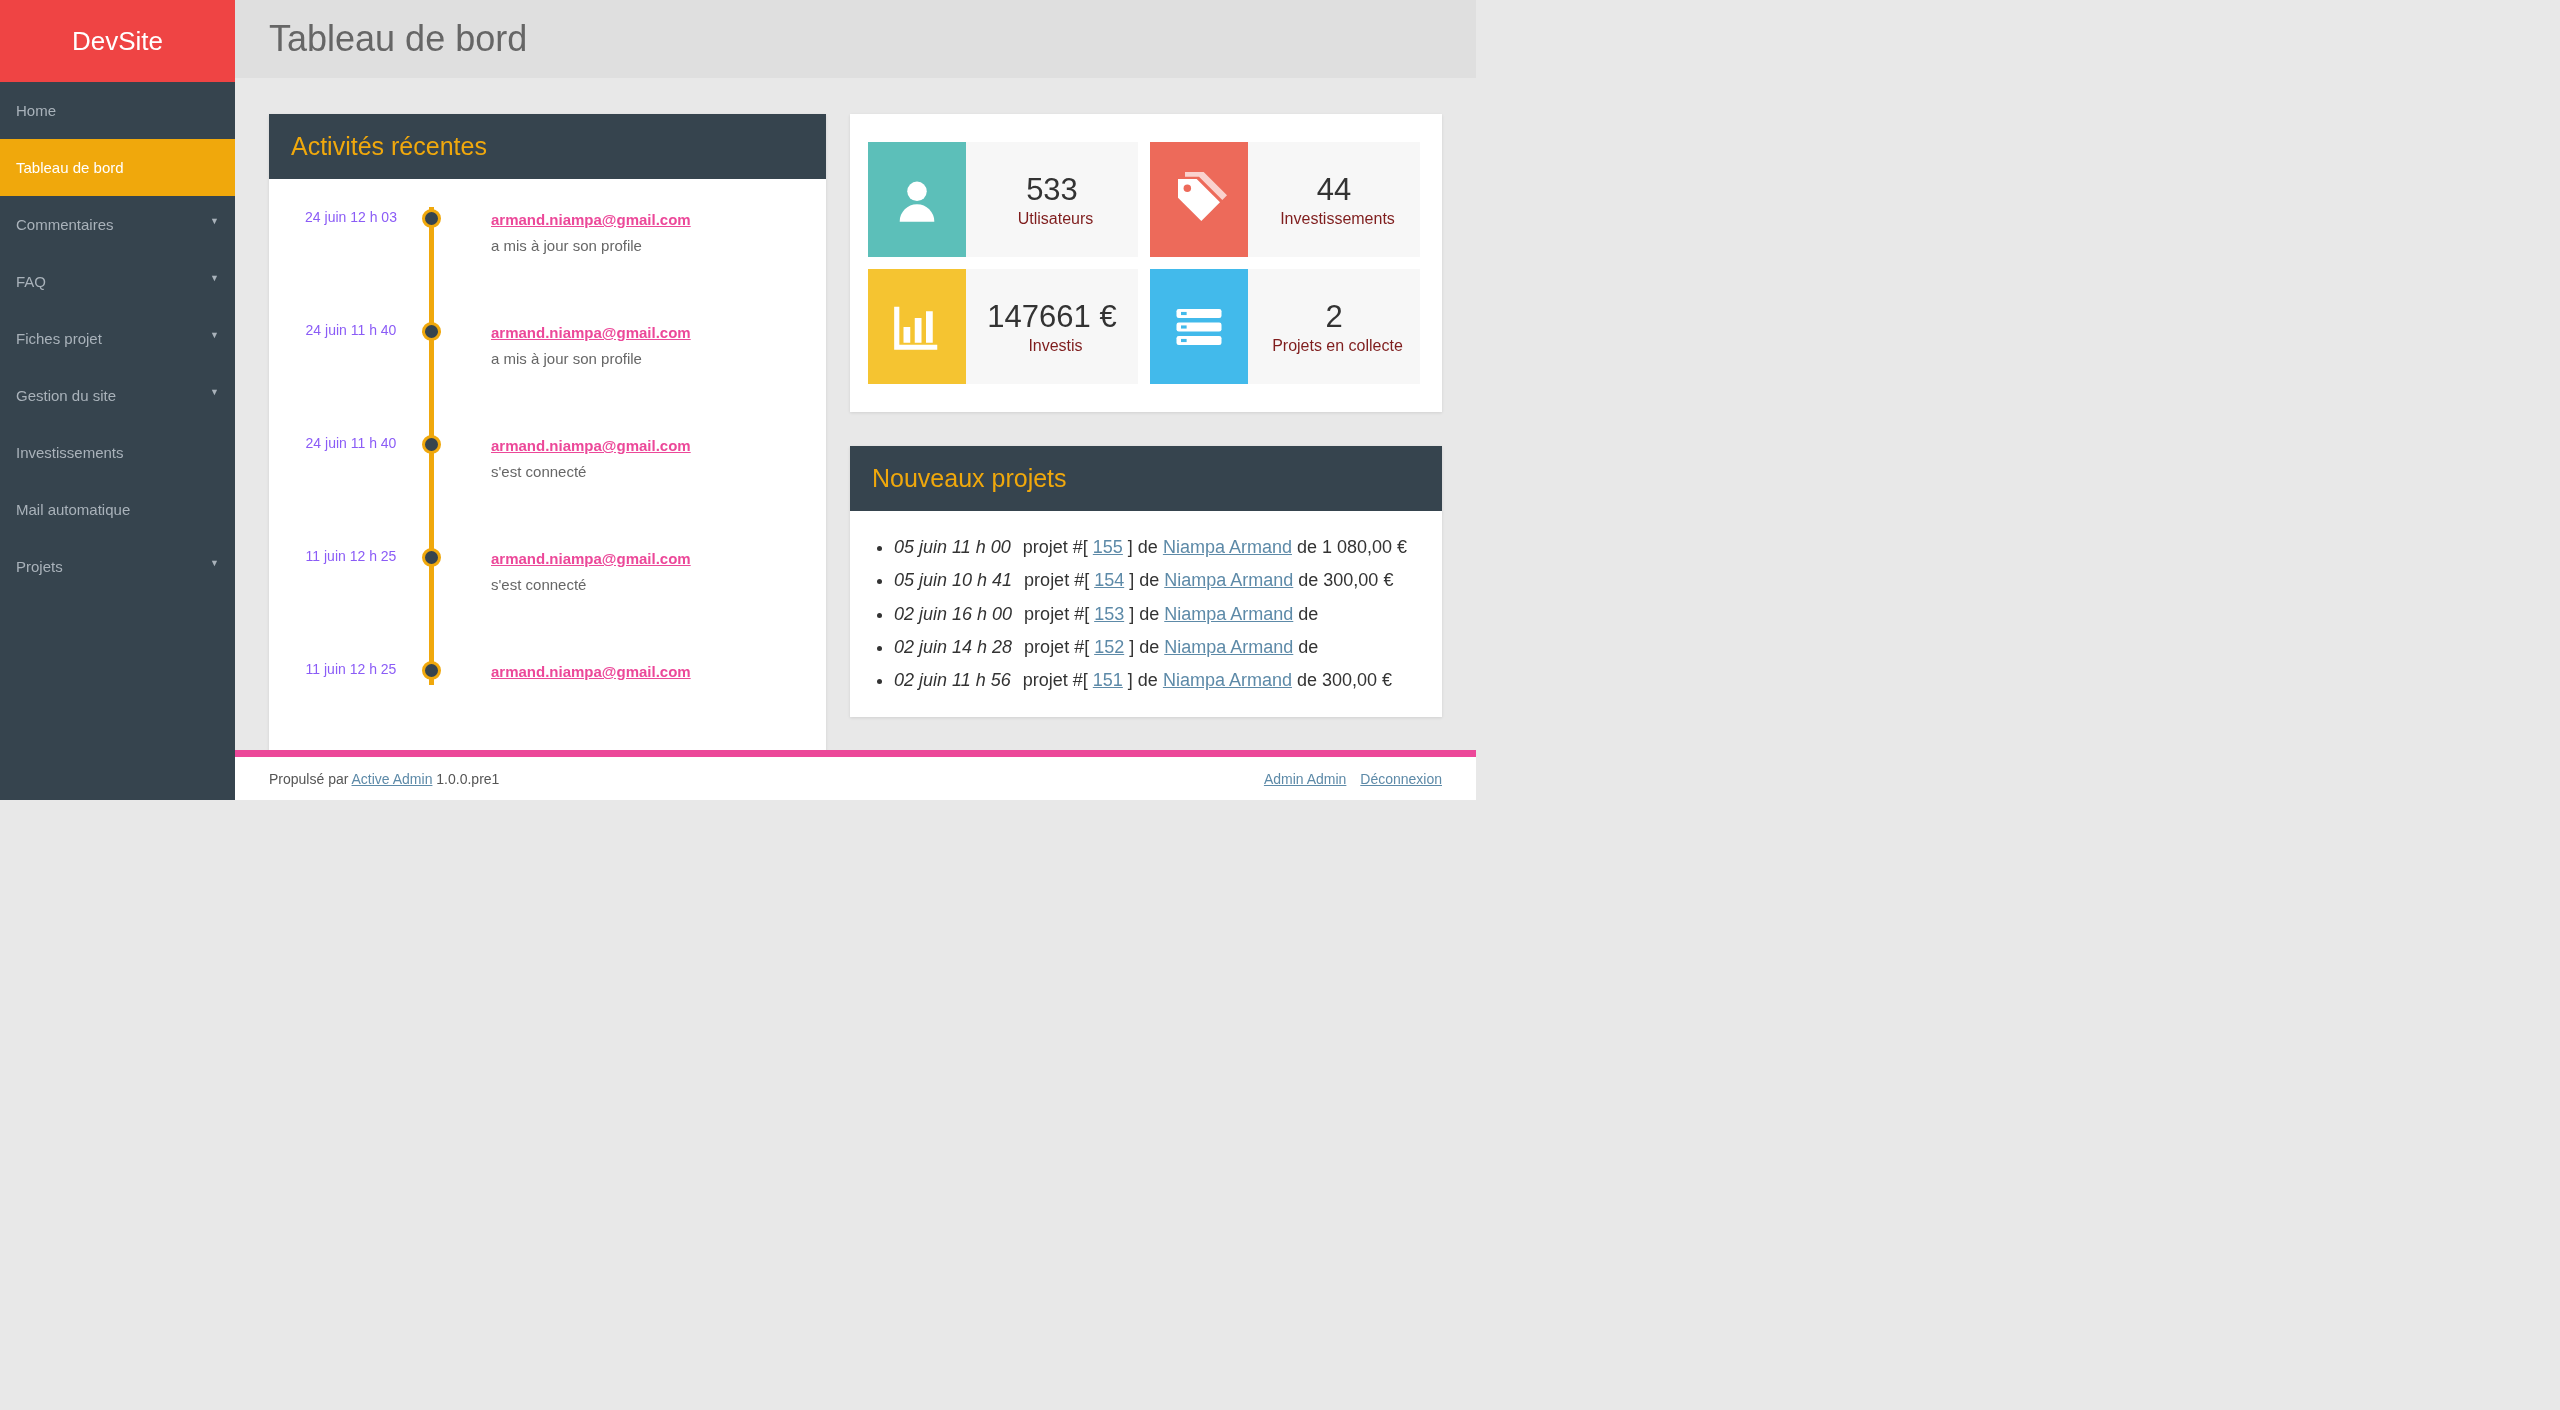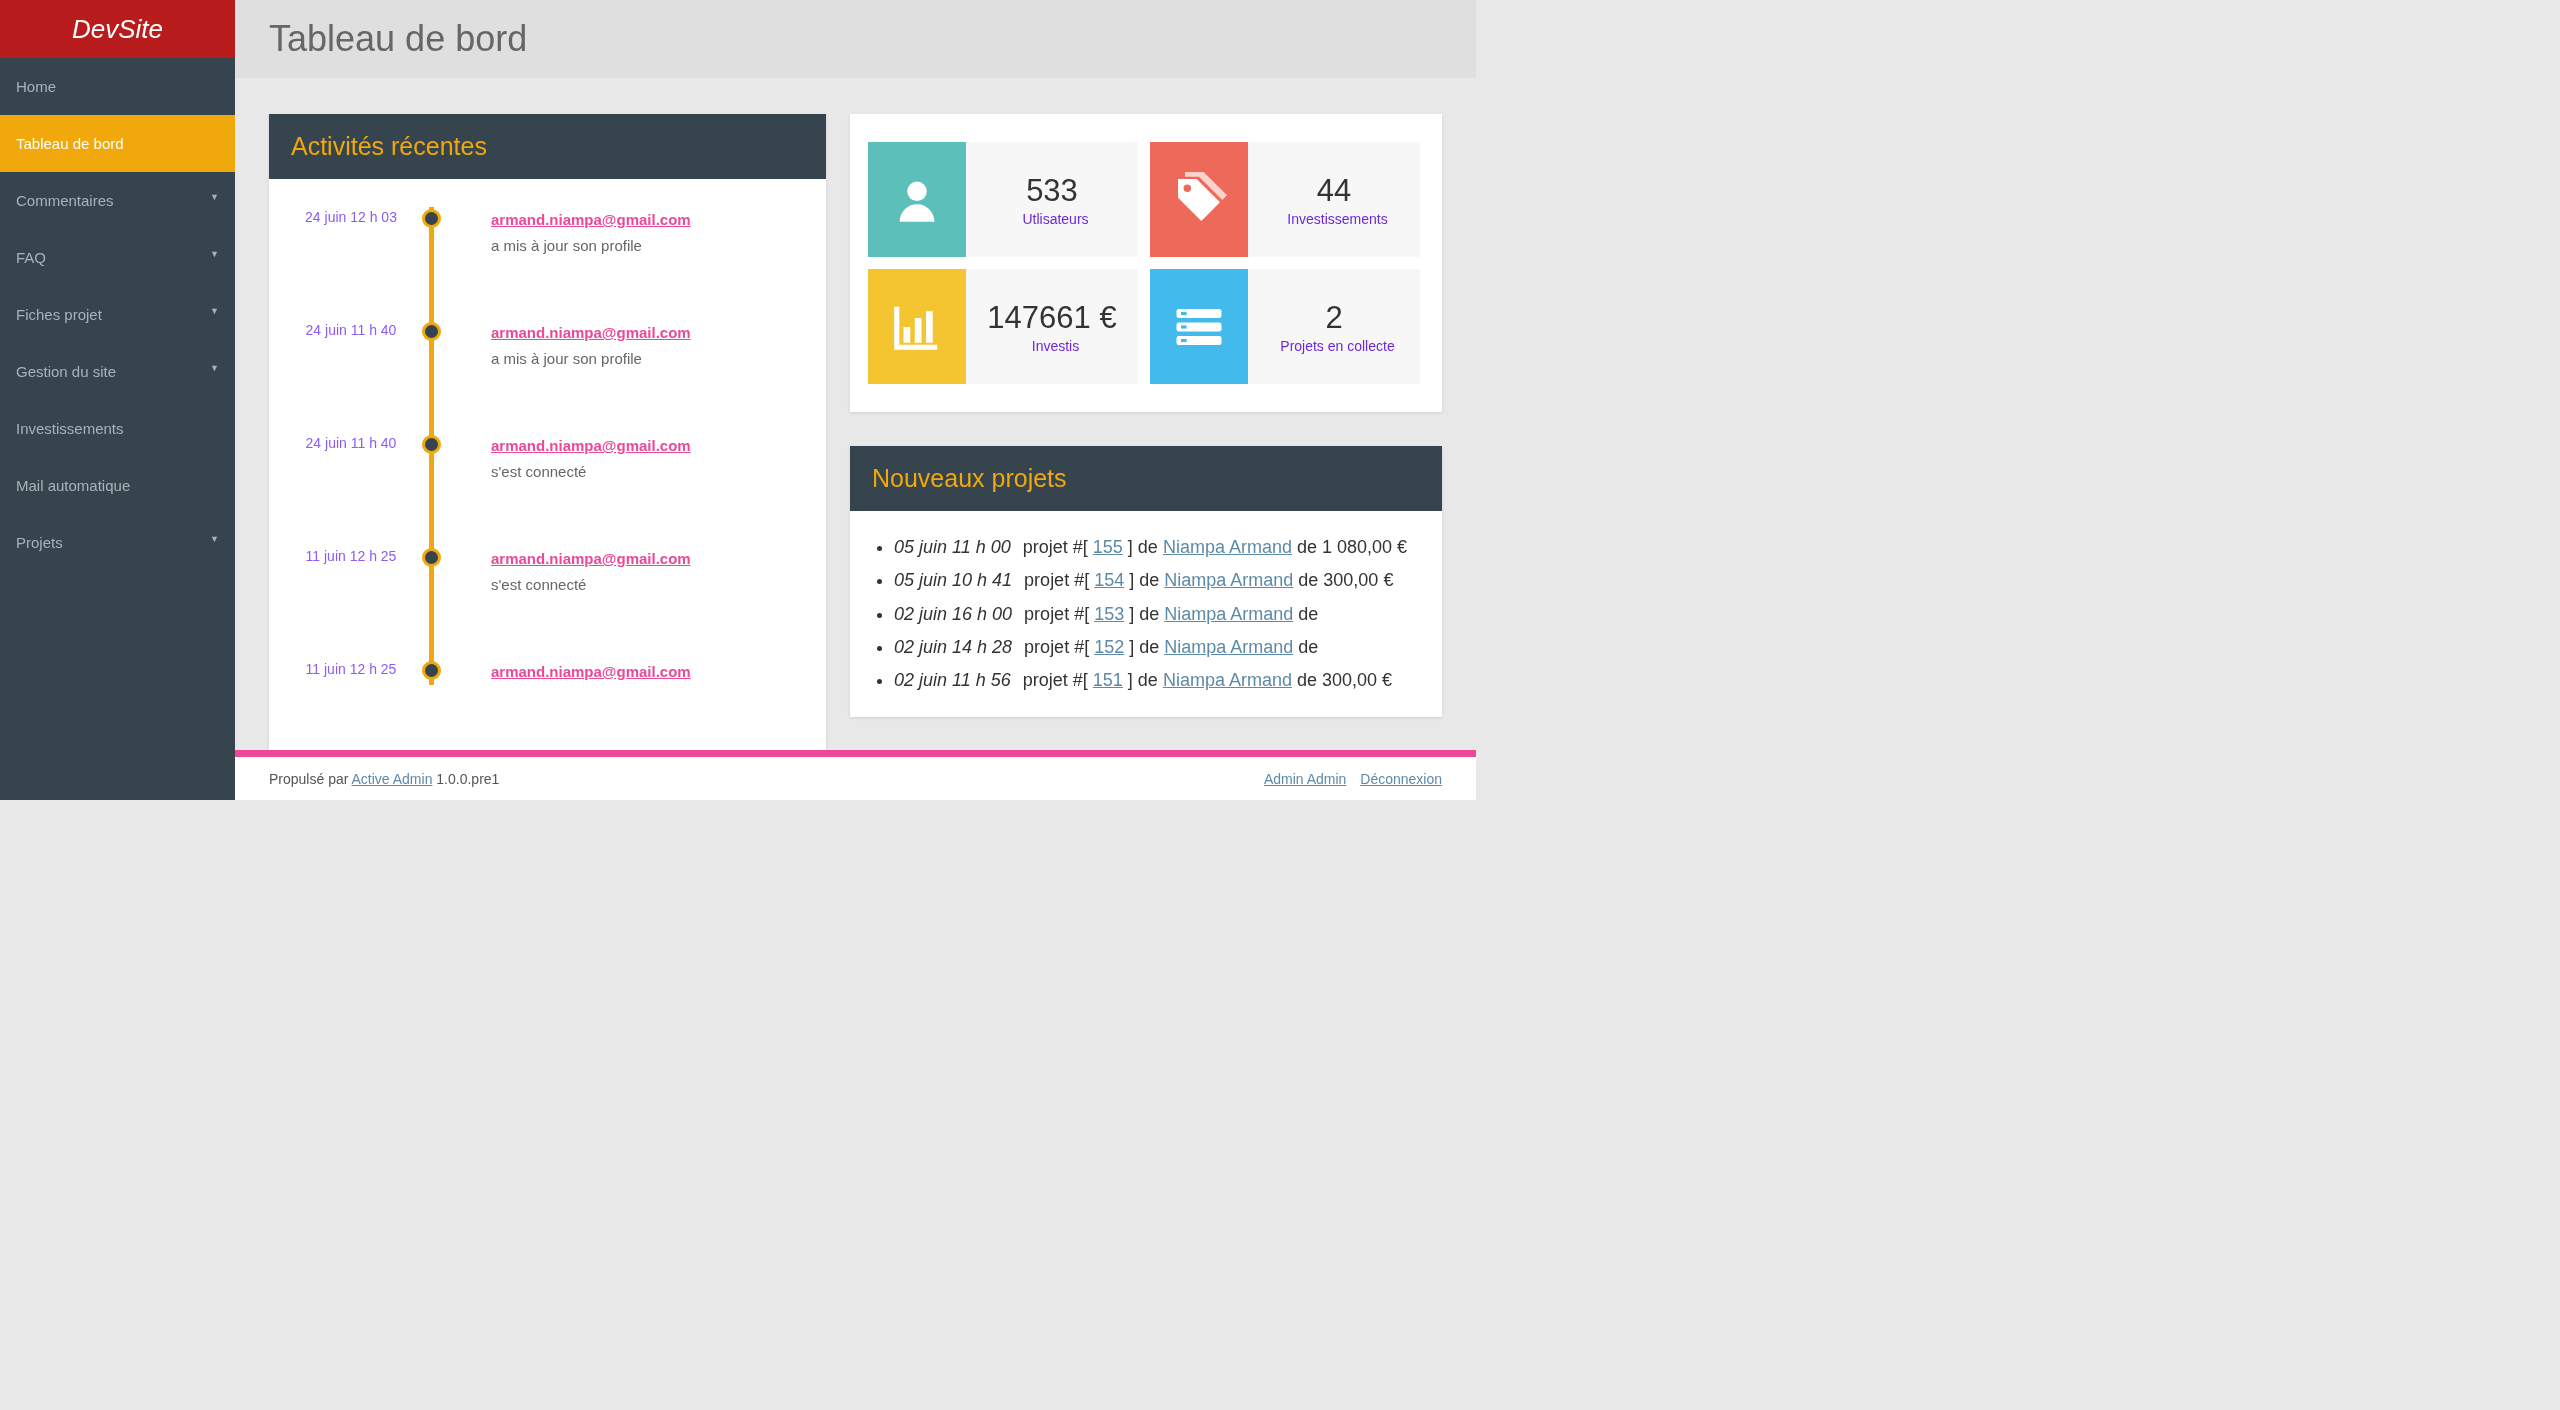--- a/index.html
+++ b/index.html
@@ -1,19 +1,19 @@
 <!DOCTYPE html>
 <html><head>
 <meta charset="utf-8">
 <style>
 * { box-sizing: border-box; margin: 0; padding: 0; }
 body { font-family: -apple-system, "Helvetica Neue", Arial, sans-serif; background: #e8e8e8; width: 1476px; height: 800px; overflow: hidden; }
 .app { display: flex; height: 100%; }
 .sidebar { width: 235px; background: #36444e; color: #a9b2ba; display: flex; flex-direction: column; }
-.brand { height: 58px; background: #b91c1c; color: #fff; font-size: 26px; display: flex; align-items: center; justify-content: center; font-weight: 400; font-style: italic; }
+.brand { height: 82px; background: #ef4444; color: #fff; font-size: 26px; display: flex; align-items: center; justify-content: center; font-weight: 400; }
 .nav { flex: 1; overflow-y: auto; }
 .nav-item { padding: 20px 16px; font-size: 15px; display: flex; align-items: flex-start; justify-content: space-between; cursor: pointer; }
 .nav-item.active { background: #f0a80c; color: #fff; }
 .caret { font-size: 9px; }
 .main { flex: 1; display: flex; flex-direction: column; overflow: hidden; }
 .topbar { height: 78px; background: #dfdfdf; display: flex; align-items: center; padding: 0 34px; }
 .topbar h1 { color: #666; font-size: 36px; font-weight: 500; }
 .content { flex: 1; overflow-y: auto; padding: 36px 34px; display: flex; gap: 24px; }
 .col-left { width: 557px; flex-shrink: 0; }
 .col-right { flex: 1; display: flex; flex-direction: column; gap: 34px; }
@@ -26,21 +26,21 @@
 .timeline-date { width: 124px; text-align: center; color: #8b5cf6; font-size: 14px; padding-top: 2px; }
 .timeline-dot { width: 19px; height: 19px; background: #36444e; border: 3px solid #f0a80c; border-radius: 50%; margin-left: 9px; flex-shrink: 0; z-index: 1; margin-top: 2px; }
 .timeline-ct { margin-left: 50px; font-size: 15px; line-height: 1.7; }
 .timeline-ct a { color: #ec4899; text-decoration: underline; font-weight: bold; }
 .timeline-ct span { color: #666; }
 .stats-grid { display: flex; flex-wrap: wrap; gap: 12px; padding: 28px 18px; }
 .stat-card { display: flex; width: calc(50% - 8px); }
 .stat-icon { width: 98px; height: 115px; display: flex; align-items: center; justify-content: center; position: relative; }
 .stat-info { flex: 1; background: #f7f7f7; display: flex; flex-direction: column; align-items: center; justify-content: center; }
 .stat-num { font-size: 31px; color: #333; }
-.stat-lbl { font-size: 14px; color: #6d28d9; margin-top: 2px; margin-left: 7px; }
+.stat-lbl { font-size: 16px; color: #7f1d1d; margin-top: 2px; margin-left: 7px; }
 .c-teal { background: #5cbfb9; }
 .c-coral { background: #ed6a5a; }
 .c-yellow { background: #f5c431; }
 .c-blue { background: #42baeb; }
 .projets-list { padding: 20px 26px; }
 .projets-list ul { list-style: disc; padding-left: 18px; }
 .projets-list li { font-size: 18px; color: #333; line-height: 1.85; }
 .projets-list li .pdate { font-style: italic; margin-right: 12px; }
 .projets-list li a { color: #5d8aa8; text-decoration: underline; }
 .footer { height: 50px; background: #fff; border-top: 7px solid #ec4899; display: flex; align-items: center; justify-content: space-between; padding: 0 34px; font-size: 14px; color: #555; }

